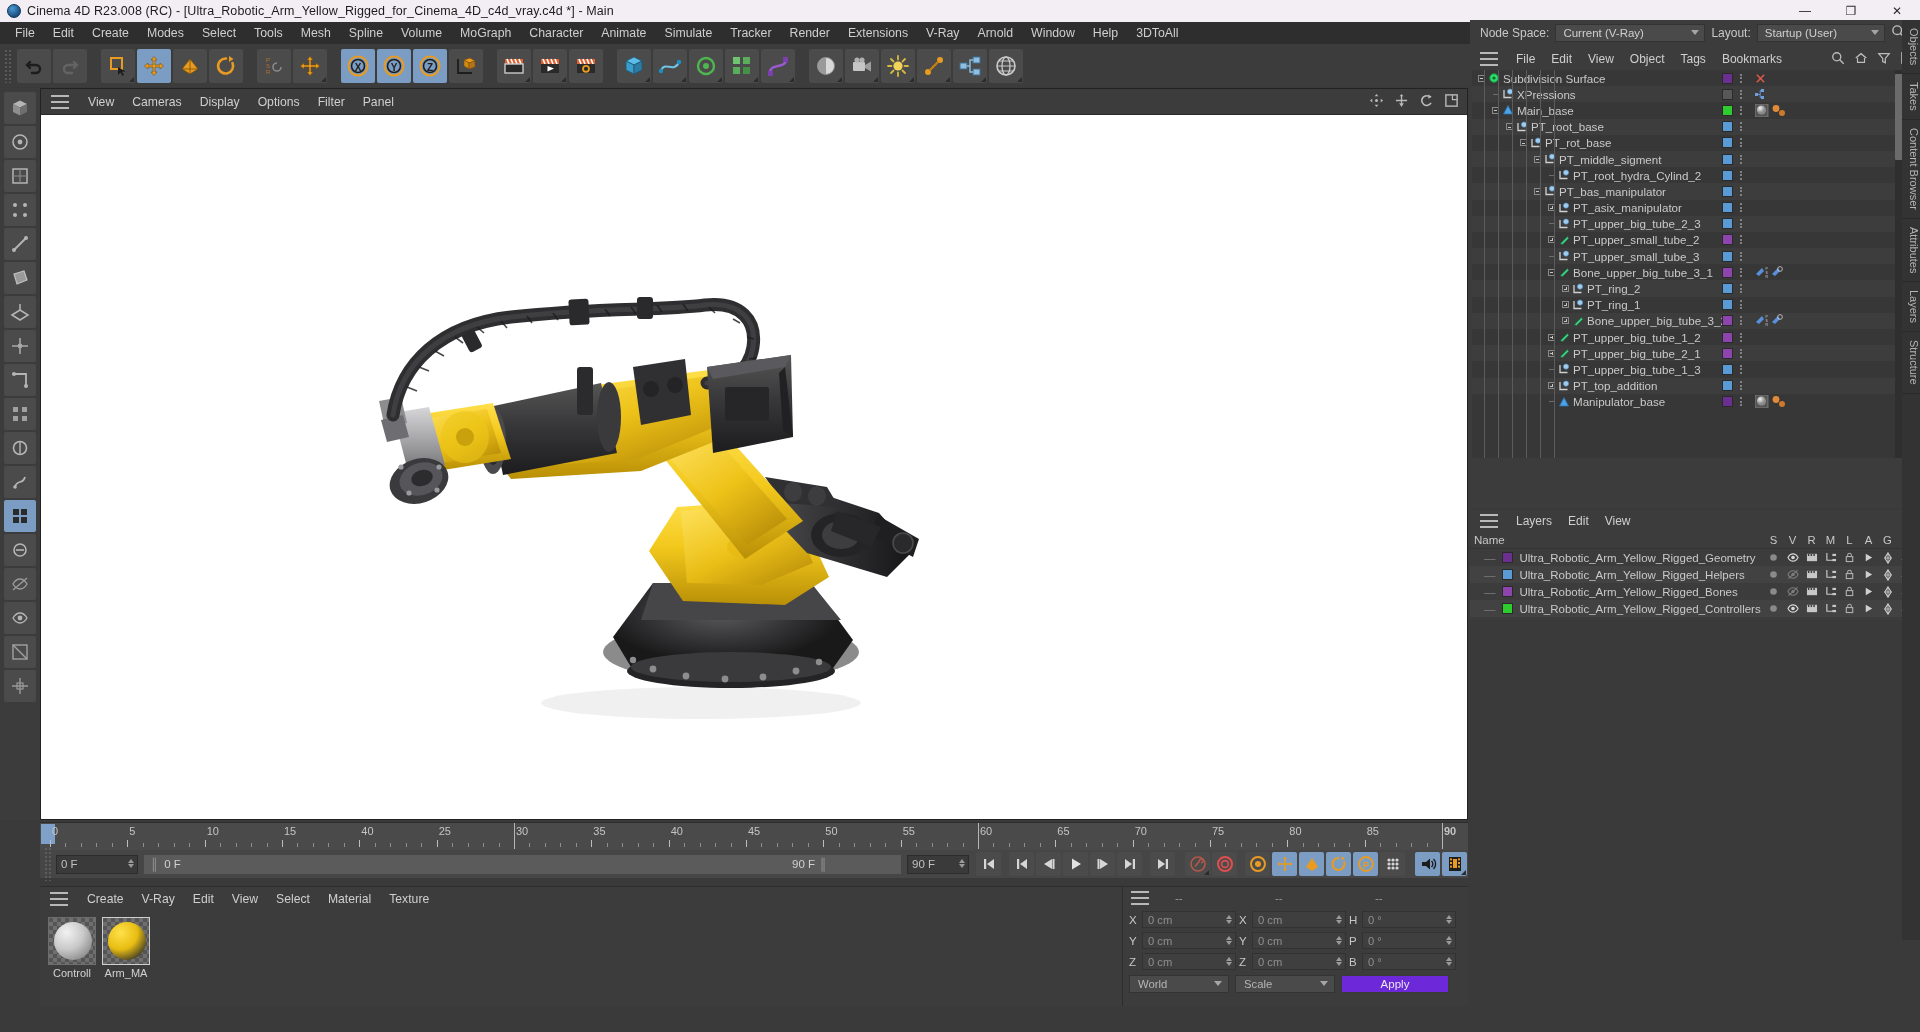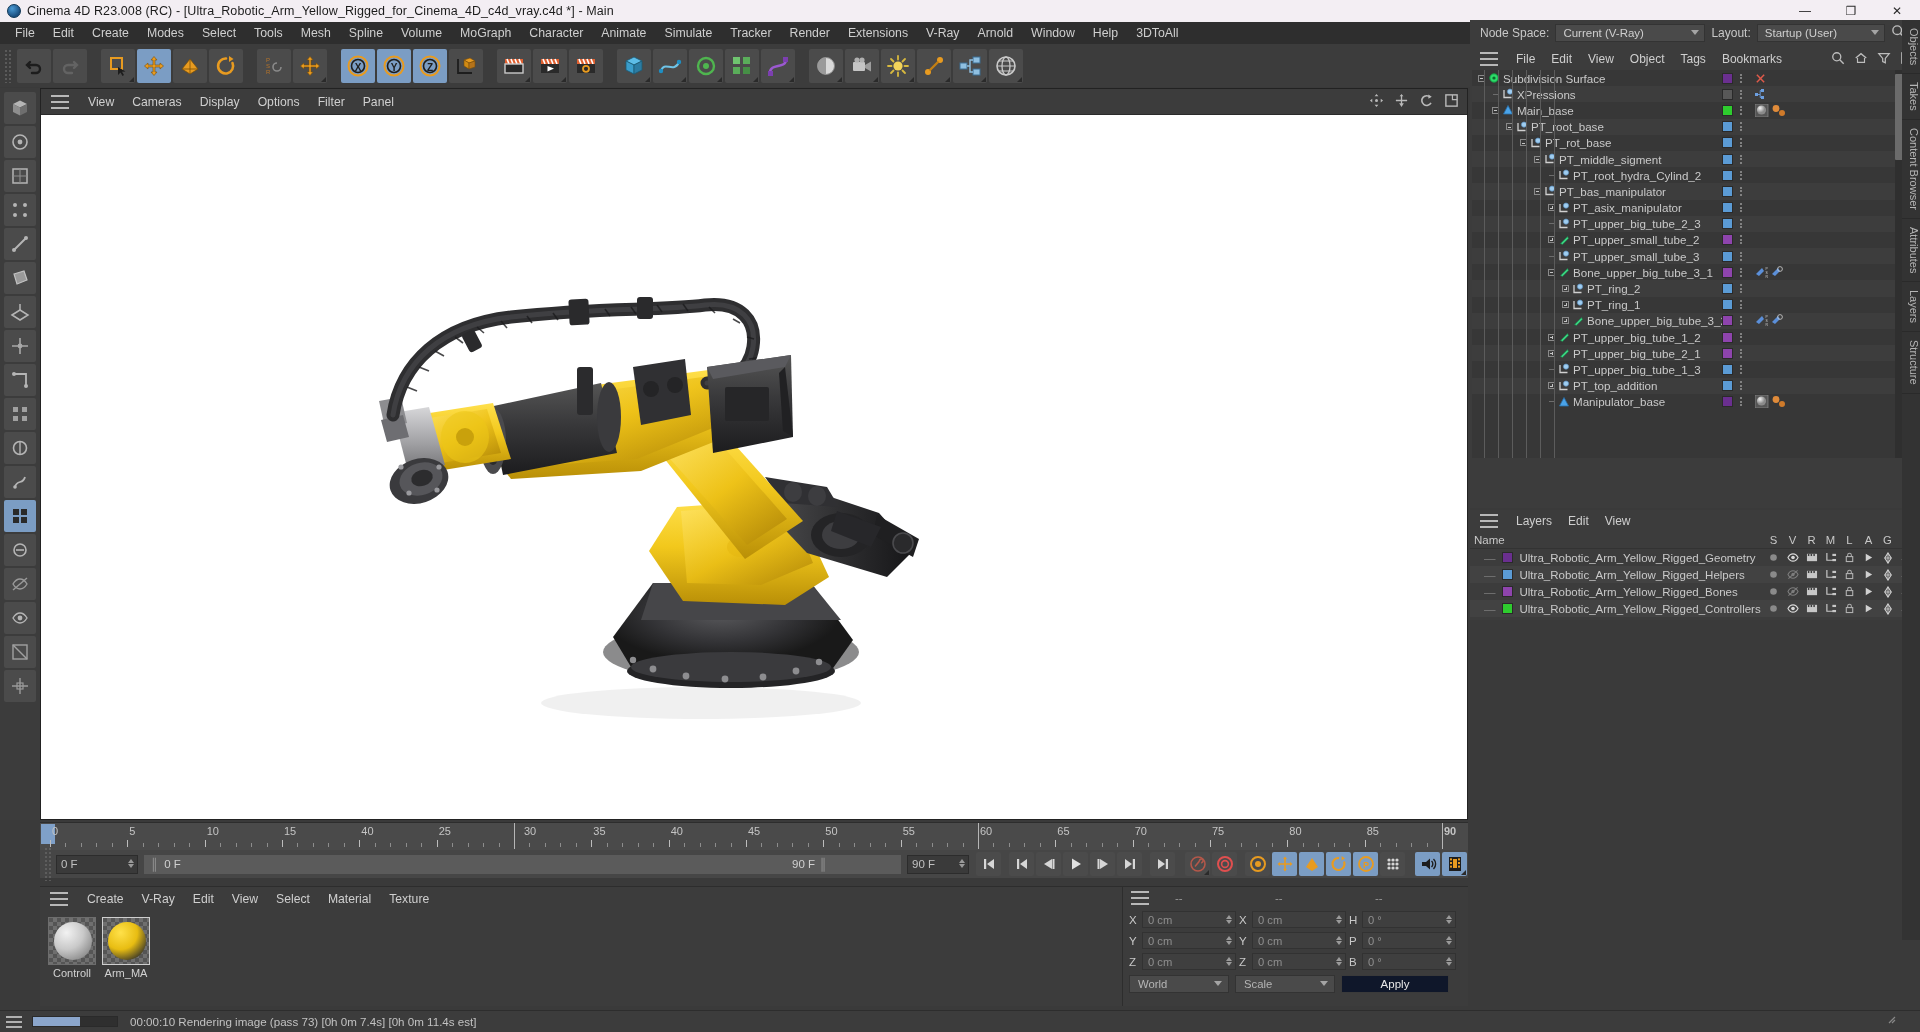--- a/index.html
+++ b/index.html
@@ -137,21 +137,21 @@
   .crow{display:flex;align-items:center;height:21px;padding:0 6px;gap:0;}
   .cf{display:flex;align-items:center;margin-right:3px;}
   .cf .lb{width:13px;font-size:11.5px;color:#c8c8c8;}
   .cf .ipt{width:94px;height:17px;background:#3f3f3f;border:1px solid #323232;
     color:#8f8f8f;font-size:11.2px;display:flex;align-items:center;padding-left:5px;position:relative;}
   .crow.btns{padding-top:3px;}
   .dropdn{width:100px;height:18px;background:#4a4a4a;border:1px solid #333;color:#b5b5b5;
     font-size:11.3px;display:flex;align-items:center;padding-left:8px;position:relative;margin-right:6px;}
   .dropdn .cv{position:absolute;right:6px;top:5px;width:0;height:0;border-left:4px solid transparent;
     border-right:4px solid transparent;border-top:5px solid #a5a5a5;}
-  .applybtn{width:108px;height:18px;background:#0f172a;border:1px solid #3a3a3a;color:#e8e8e8;
+  .applybtn{width:108px;height:18px;background:#6d28d9;border:1px solid #3a3a3a;color:#e8e8e8;
     font-size:11.5px;display:flex;align-items:center;justify-content:center;text-align:right;}
 
   
   .nodespace{
     position:absolute;left:1470px;top:20px;width:450px;height:26px;background:#3c3c3c;
     display:flex;align-items:center;padding-left:10px;gap:6px;
   }
   .ns-lbl{font-size:12px;color:#c8c8c8;}
   .ns-sel{height:18px;background:#4a4a4a;border:1px solid #333;color:#cfcfcf;font-size:11.5px;
     display:flex;align-items:center;padding:0 20px 0 7px;position:relative;}
@@ -792,21 +792,21 @@
       <div class="tick min" style="left: 334.8px;"></div>
       <div class="tick min" style="left: 350.267px;"></div>
       <div class="tick min" style="left: 365.733px;"></div>
       <div class="tick min" style="left: 381.2px;"></div>
       <div class="tick-lbl" style="left: 398.667px;">25</div>
       <div class="tick maj" style="left: 396.667px;"></div>
       <div class="tick min" style="left: 412.133px;"></div>
       <div class="tick min" style="left: 427.6px;"></div>
       <div class="tick min" style="left: 443.067px;"></div>
       <div class="tick min" style="left: 458.533px;"></div>
-      <div class="tick-lbl" style="left: 476px; margin-left: 8px;">30</div>
+      <div class="tick-lbl" style="left: 476px;">30</div>
       <div class="tick maj" style="left: 474px;"></div>
       <div class="tick min" style="left: 489.467px;"></div>
       <div class="tick min" style="left: 504.933px;"></div>
       <div class="tick min" style="left: 520.4px;"></div>
       <div class="tick min" style="left: 535.867px;"></div>
       <div class="tick-lbl" style="left: 553.333px;">35</div>
       <div class="tick maj" style="left: 551.333px;"></div>
       <div class="tick min" style="left: 566.8px;"></div>
       <div class="tick min" style="left: 582.267px;"></div>
       <div class="tick min" style="left: 597.733px;"></div>
@@ -1917,32 +1917,14 @@
 
   <div class="vtabs" id="vtabs">
       <div class="vtab">Objects</div>
       <div class="vtab">Takes</div>
       <div class="vtab">Content Browser</div>
       <div class="vtab">Attributes</div>
       <div class="vtab">Layers</div>
       <div class="vtab">Structure</div>
     </div>
 
-  <div class="statusbar">
-    <div class="sb-ham">
-        <i></i>
-        <i></i>
-        <i></i>
-      </div>
-    <div class="sb-prog">
-        <i id="progfill" style="width: 56%;"></i>
-      </div>
-    <div class="sb-text">00:00:10 Rendering image (pass 73) [0h  0m  7.4s] [0h  0m 11.4s est]</div>
-    <div class="sb-right">
-      <span>
-        <svg width="12" height="12" viewBox="0 0 12 12">
-            <path d="M3 9 L9 3 M6 9 L9 6" stroke="#888" stroke-width="1.2"></path>
-          </svg>
-      </span>
-    </div>
-  </div>
 
 </div>
 
 </body></html>

